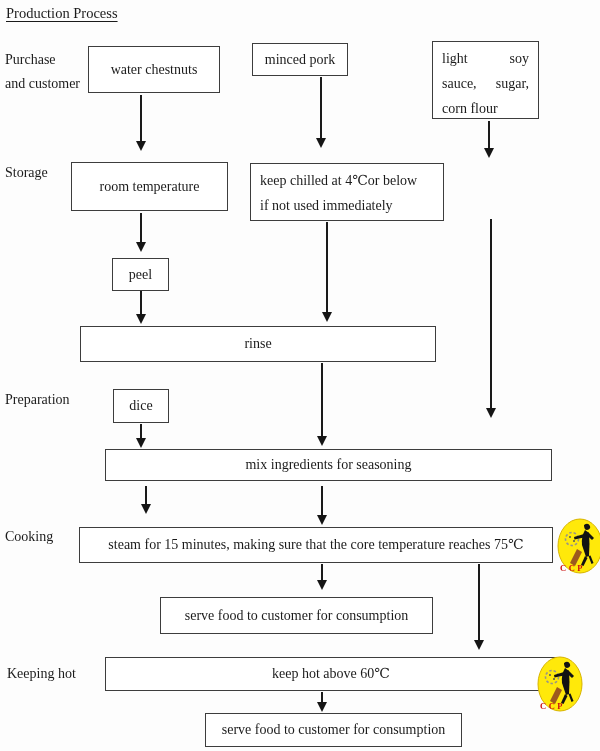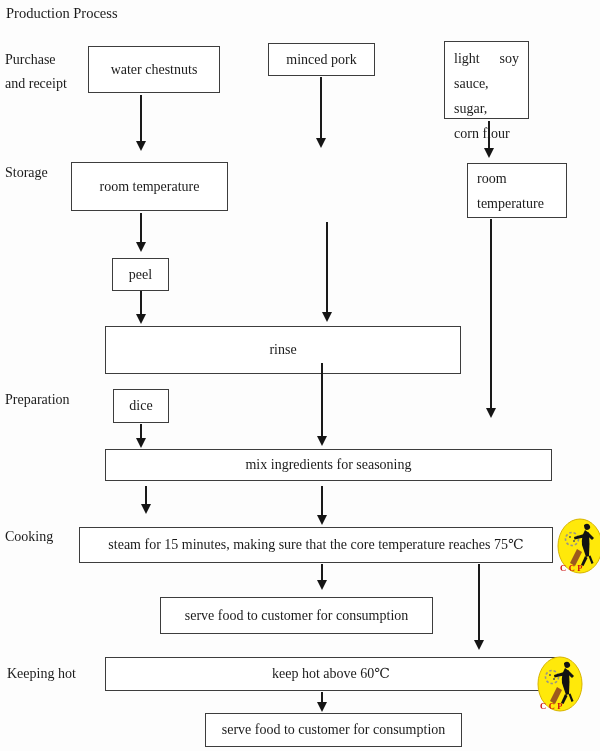--- a/index.html
+++ b/index.html
@@ -2,21 +2,21 @@
 <html><head>
 <meta charset="utf-8">
 <style>
   html,body{margin:0;padding:0;background:#ffffff;}
   .canvas{
     position:relative;width:600px;height:751px;background:#fdfdfd;overflow:hidden;
     font-family:"Liberation Serif","DejaVu Serif",serif;color:#1b1b1b;font-size:14px;
   }
   .title{
     position:absolute;left:6px;top:5px;font-size:14.5px;
-    text-underline-offset:3px;white-space:nowrap;
+    text-decoration:underline;text-underline-offset:3px;white-space:nowrap;
   }
   .stage-label{position:absolute;left:5px;line-height:24px;white-space:nowrap;}
   .box{
     position:absolute;background:#ffffff;border:1.4px solid #3d3d3d;
     display:flex;align-items:center;justify-content:center;text-align:center;
     box-sizing:border-box;line-height:1.25;
   }
   .box.multiline{display:block;text-align:left;padding:4px 9px 0 9px;}
   .box.multiline .bline{line-height:25px;white-space:nowrap;}
   .box.multiline .bline.justify{white-space:normal;text-align:justify;text-align-last:justify;}
@@ -30,43 +30,43 @@
 </style>
 </head>
 <body>
 
 <div class="canvas">
 
   <div class="title">Production Process</div>
 
   <div class="stage-label" style="top:48px">
     <div>Purchase</div>
-    <div>and receipt</div>
+    <div>and customer</div>
   </div>
   <div class="stage-label" style="top:161px">Storage</div>
   <div class="stage-label" style="top:388px">Preparation</div>
   <div class="stage-label" style="top:525px">Cooking</div>
   <div class="stage-label" style="left:7px;top:662px">Keeping hot</div>
 
   <div class="box" style="left:88px;top:46px;width:132px;height:47px">water chestnuts</div>
-  <div class="box" style="left:268px;top:43px;width:107px;height:33px">minced pork</div>
-  <div class="box multiline" style="left:444px;top:41px;width:85px;height:78px">
+  <div class="box" style="left:252px;top:43px;width:96px;height:33px">minced pork</div>
+  <div class="box multiline" style="left:432px;top:41px;width:107px;height:78px">
     <div class="bline justify">light soy</div>
     <div class="bline justify">sauce, sugar,</div>
     <div class="bline">corn flour</div>
   </div>
 
   <div class="box" style="left:71px;top:162px;width:157px;height:49px">room temperature</div>
-  <div class="box multiline" style="left:467px;top:163px;width:100px;height:55px;padding-top:2px">
-    <div class="bline">room</div>
-    <div class="bline">temperature</div>
+  <div class="box multiline" style="left:250px;top:163px;width:194px;height:58px">
+    <div class="bline">keep chilled at 4℃or below</div>
+    <div class="bline">if not used immediately</div>
   </div>
 
   <div class="box" style="left:112px;top:258px;width:57px;height:33px">peel</div>
-  <div class="box" style="left:105px;top:326px;width:356px;height:48px">rinse</div>
+  <div class="box" style="left:80px;top:326px;width:356px;height:36px">rinse</div>
   <div class="box" style="left:113px;top:389px;width:56px;height:34px">dice</div>
   <div class="box" style="left:105px;top:449px;width:447px;height:32px">mix ingredients for seasoning</div>
 
   <div class="box" style="left:79px;top:527px;width:474px;height:36px">steam for 15 minutes, making sure that the core temperature reaches 75℃</div>
   <div class="box" style="left:160px;top:597px;width:273px;height:37px">serve food to customer for consumption</div>
 
   <div class="box" style="left:105px;top:657px;width:452px;height:34px">keep hot above 60℃</div>
   <div class="box" style="left:205px;top:713px;width:257px;height:34px">serve food to customer for consumption</div>
 
   <div class="arrow" style="left:140.25px;top:95px;height:46px"></div>

